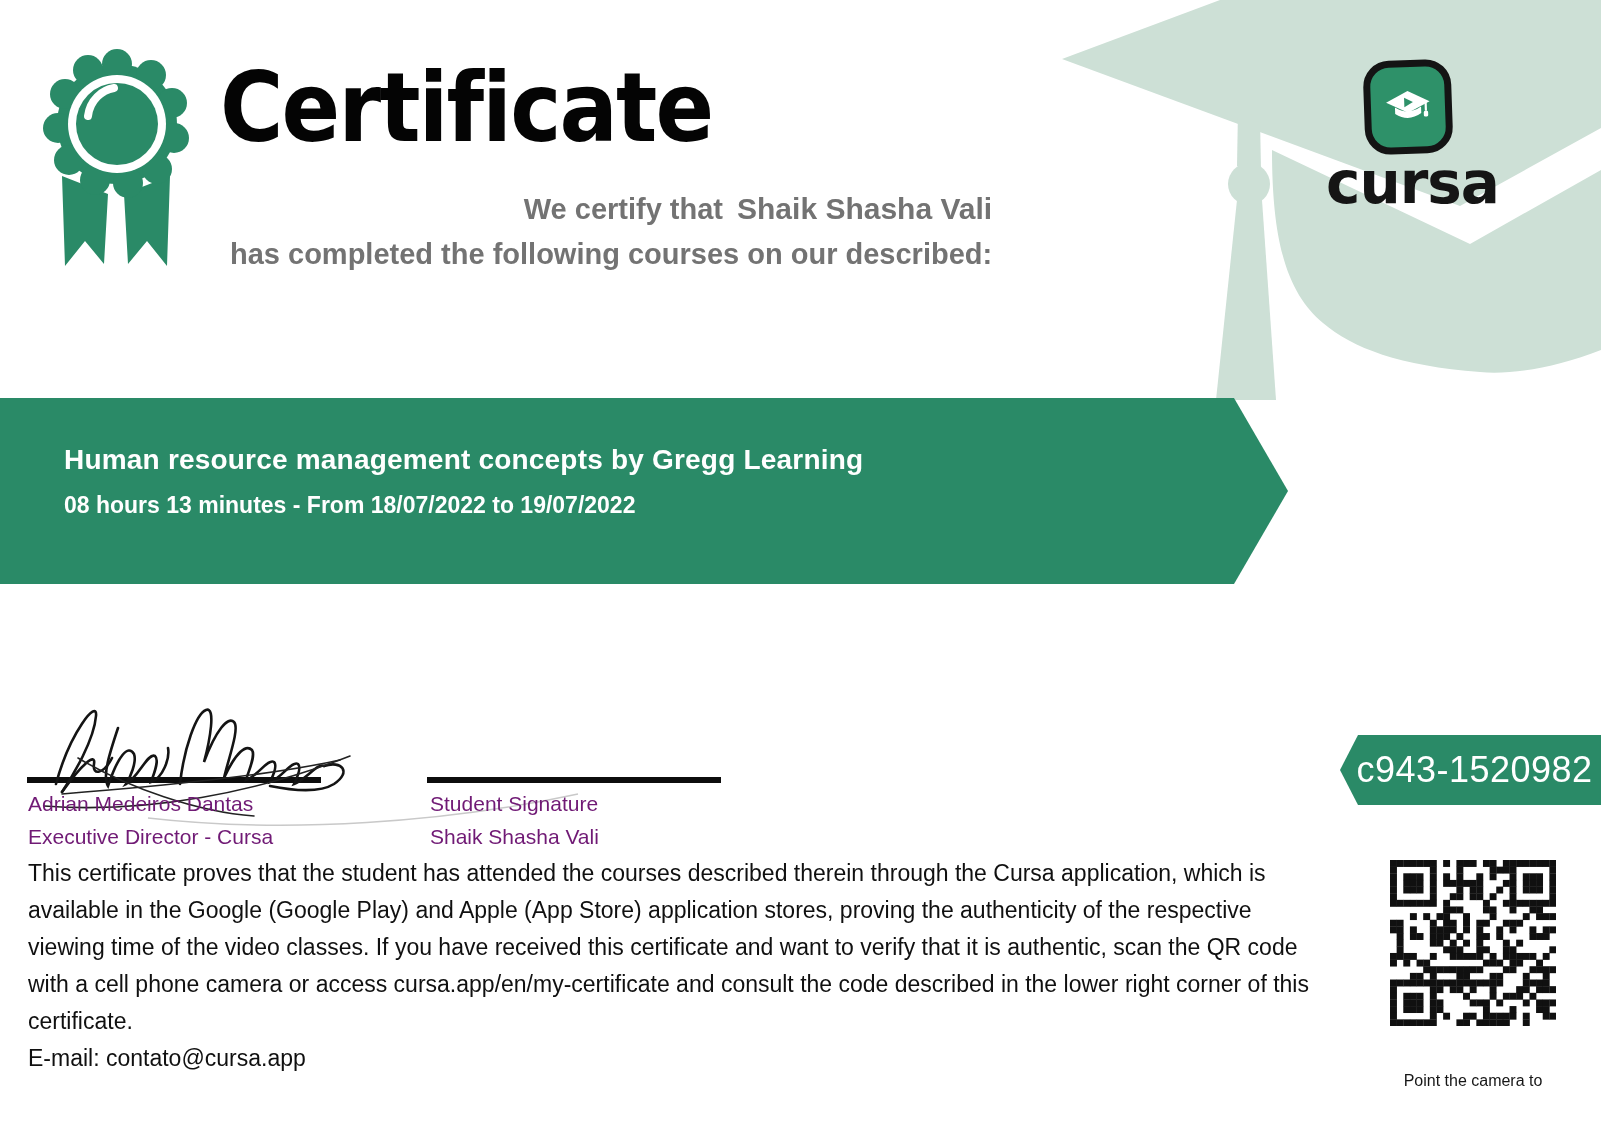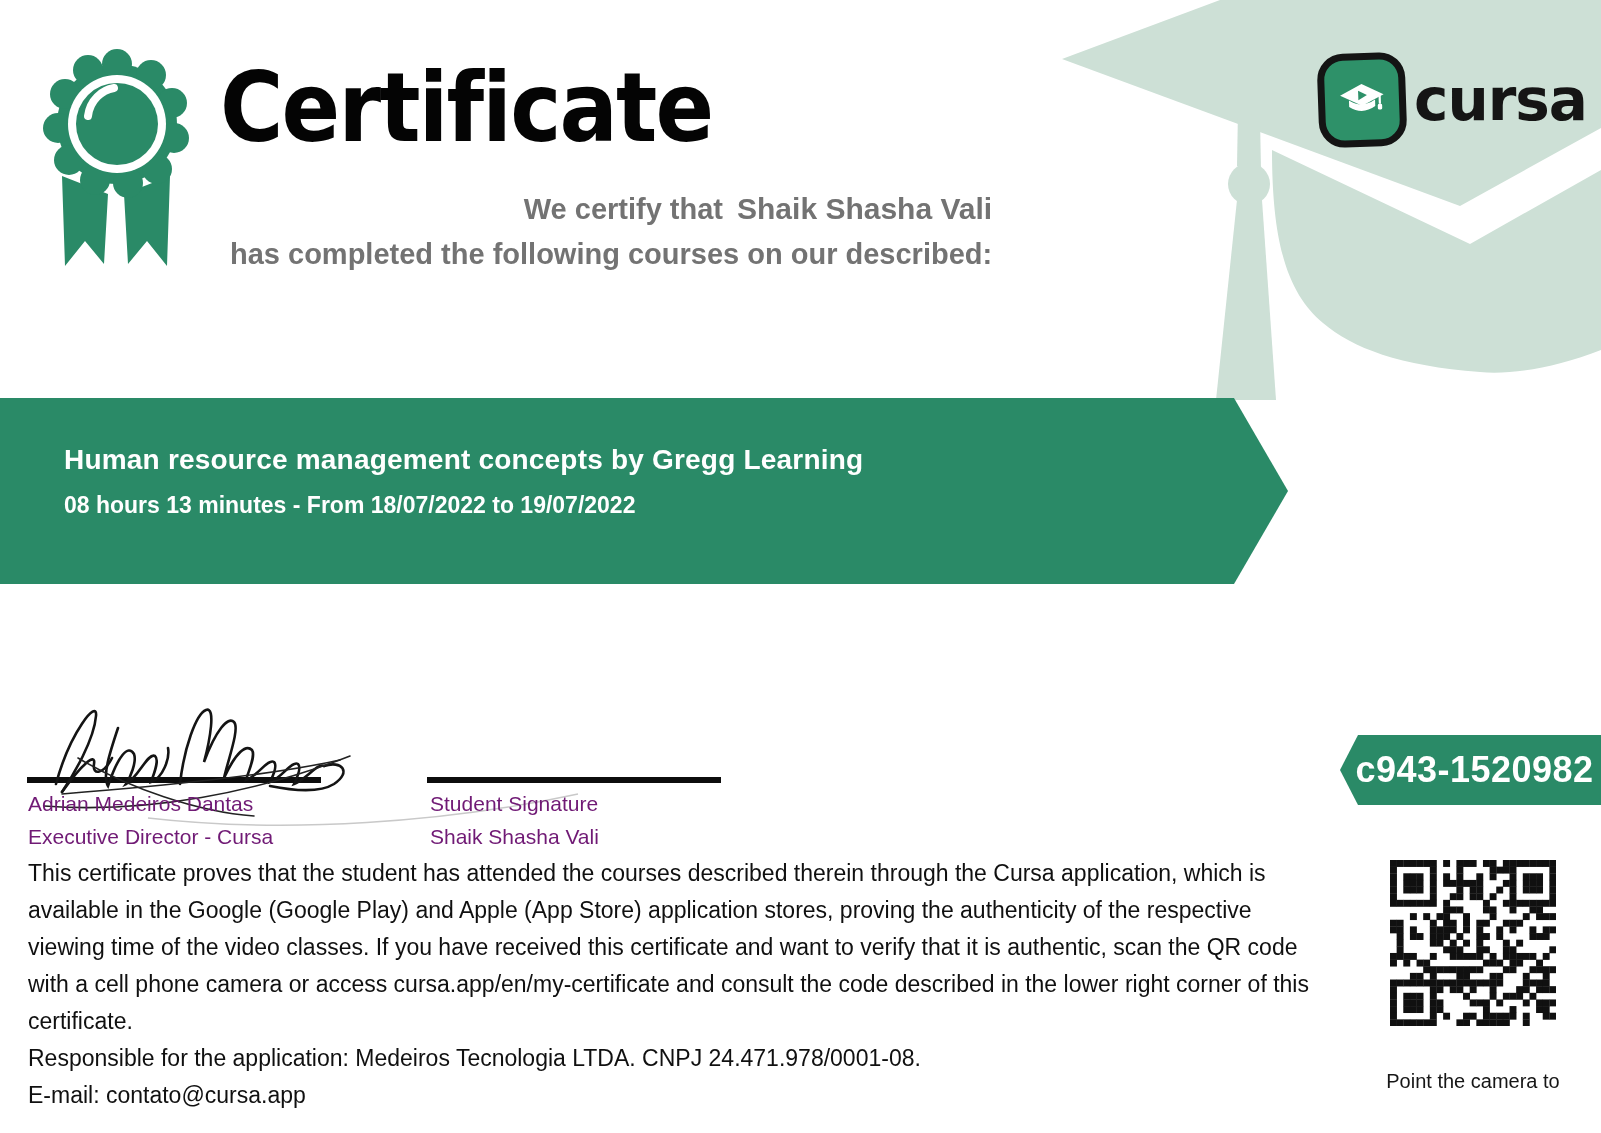--- a/index.html
+++ b/index.html
@@ -21,21 +21,21 @@
   #cert-title{
     left:220px;top:52px;z-index:2;
     font-family:"DejaVu Sans","Liberation Sans",sans-serif;
     font-size:96px;font-weight:800;color:#040404;letter-spacing:-2px;
     transform:scaleX(.9);transform-origin:left top;white-space:nowrap;
   }
   #intro{left:230px;top:186px;z-index:2;font-size:29px;font-weight:700;color:#737373;line-height:45px;white-space:nowrap;text-align:right;}
   #intro .name{margin-left:14px;font-size:30px;}
 
   
-  #logo{left:1318px;top:53px;z-index:3;display:flex;align-items:center;}
+  #logo{left:1318px;top:60px;z-index:3;display:flex;align-items:center;flex-direction:column;}
   #logo-badge{
     width:74px;height:80px;border-radius:26px;
     background:#2e9169;border:7px solid #141414;
     display:flex;align-items:center;justify-content:center;
     transform:rotate(-2deg);
   }
   #logo-word{
     font-family:"DejaVu Sans","Liberation Sans",sans-serif;
     font-size:58px;font-weight:800;color:#151515;letter-spacing:-1px;
     margin-left:8px;line-height:1;
@@ -64,25 +64,25 @@
 
   
   #legal{left:28px;top:855px;width:1295px;z-index:2;font-size:23px;line-height:37px;color:#101010;}
 
   
   #code-badge{
     left:1340px;top:735px;width:261px;height:70px;z-index:2;
     background:#2a8a67;color:#fff;
     clip-path:polygon(18px 0,261px 0,261px 70px,18px 70px,0 35px);
     display:flex;align-items:center;justify-content:center;
-    font-size:36px;font-weight:700;padding-left:8px;box-sizing:border-box;
+    font-size:36px;font-weight:400;padding-left:8px;box-sizing:border-box;
     letter-spacing:.5px;
   }
   #qr{left:1390px;top:860px;width:166px;height:166px;z-index:2;}
-  #qr-caption{left:1345px;top:1066px;width:256px;z-index:2;text-align:center;font-size:20px;line-height:30px;color:#161616;}
+  #qr-caption{left:1345px;top:1066px;width:256px;z-index:2;text-align:center;font-size:16px;line-height:30px;color:#161616;}
 </style>
 </head>
 <body>
 
 <svg id="cap-bg" class="abs" width="561" height="600" viewBox="0 0 561 600" aria-hidden="true">
   <g fill="#cde0d6">
 
     <polygon points="22,59 180,0 561,0 561,128 420,206"></polygon>
 
     <path d="M232,150 L430,244 L561,170 L561,350
@@ -168,21 +168,20 @@
   <path d="M130,130 C270,146 430,134 560,106" fill="none" stroke="#c9c9c9" stroke-width="1.4"></path>
 </svg>
 
 <div id="director-name" class="abs sig-name">Adrian Medeiros Dantas</div>
 <div id="director-role" class="abs sig-name">Executive Director - Cursa</div>
 <div id="student-sign-label" class="abs sig-name">Student Signature</div>
 <div id="student-sign-name" class="abs sig-name">Shaik Shasha Vali</div>
 
 <div id="legal" class="abs">
   <div>This certificate proves that the student has attended the courses described therein through the Cursa application, which is available in the Google (Google Play) and Apple (App Store) application stores, proving the authenticity of the respective viewing time of the video classes. If you have received this certificate and want to verify that it is authentic, scan the QR code with a cell phone camera or access cursa.app/en/my-certificate and consult the code described in the lower right corner of this certificate.</div>
-  <div>Responsible for the application: Medeiros Tecnologia LTDA. CNPJ 24.471.978/0001-08.</div>
   <div>E-mail: contato@cursa.app</div>
 </div>
 
 <div id="code-badge" class="abs">
   <span>c943-1520982</span>
 </div>
 
 <div id="qr" class="abs"><svg width="166" height="166" viewBox="0 0 166 166" fill="#101010">
       <rect x="0.00" y="0.00" width="6.94" height="6.94"></rect>
       <rect x="6.64" y="0.00" width="6.94" height="6.94"></rect>

